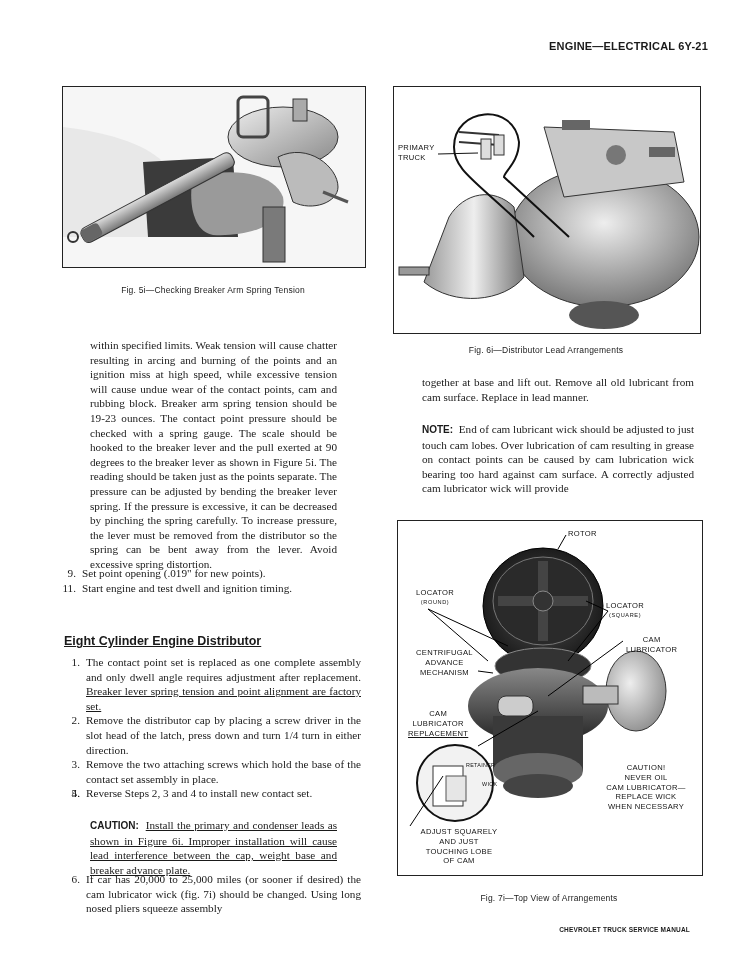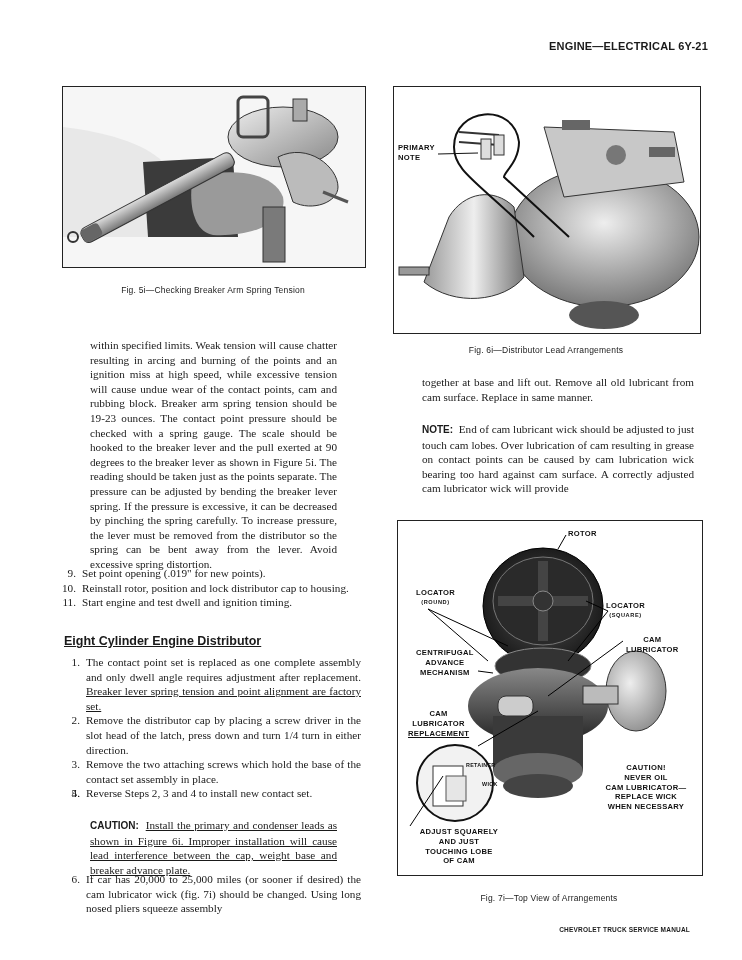--- a/index.html
+++ b/index.html
@@ -14,21 +14,21 @@
     .body-text { position: absolute; font-family: "Liberation Serif", serif; font-size: 11.2px; line-height: 14.6px; text-align: justify; }
     .body-text p { margin: 4px; }
     .list { margin: 0; padding: 0; list-style: none; }
     .list li { position: relative; padding-left: 26px; text-align: justify; }
     .list li .num { position: absolute; left: 0; width: 20px; text-align: right; }
     .u { text-decoration: underline; }
     .lbl-bold { font-family: "Liberation Sans", sans-serif; font-weight: bold; font-size: 10px; }
 
     .section-title { position: absolute; font-family: "Liberation Sans", sans-serif; font-weight: bold; font-size: 12.5px; }
 
-    .callout { position: absolute; font-family: "Liberation Sans", sans-serif; font-weight: bold; font-size: 7.6px; line-height: 9.8px; text-align: center; color: #111; letter-spacing: 0.3px; }
+    .callout { position: absolute; font-family: "Liberation Sans", sans-serif; font-weight: normal; font-size: 7.6px; line-height: 9.8px; text-align: center; color: #111; letter-spacing: 0.3px; }
     .callout .small { font-size: 5.6px; letter-spacing: 0.6px; display: block; }
     svg { display: block; }
   </style>
 </head>
 <body>
 
 <div class="header">ENGINE—ELECTRICAL 6Y-21</div>
 
 <div class="figbox" style="left:62px; top:86px; width:302px; height:180px;">
   <svg width="302" height="180" viewBox="0 0 302 180">
@@ -85,33 +85,32 @@
     <ellipse cx="210" cy="228" rx="35" ry="14" fill="#555"></ellipse>
     <path d="M60,60 C60,20 120,15 125,55 C125,75 110,85 110,90 L175,150" fill="none" stroke="#111" stroke-width="2"></path>
     <path d="M60,60 C60,85 85,95 140,150" fill="none" stroke="#111" stroke-width="2"></path>
     <path d="M65,45 L105,48 M65,55 L105,58" stroke="#333" stroke-width="2"></path>
     <rect x="87" y="52" width="10" height="20" fill="#ddd" stroke="#333"></rect>
     <rect x="100" y="48" width="10" height="20" fill="#ddd" stroke="#333"></rect>
     <line x1="44" y1="67" x2="84" y2="66" stroke="#111" stroke-width="1"></line>
   </svg>
   <div class="callout" style="left:4px; top:56px; text-align:left;">
     <span>PRIMARY</span><br>
-    <span>NOTE</span>
+    <span>TRUCK</span>
   </div>
 </div>
 <div class="caption" style="left:393px; top:345px; width:306px;">Fig. 6i—Distributor Lead Arrangements</div>
 
 <div class="body-text" style="left:86px; top:334px; width:255px;">
   <p>within specified limits. Weak tension will cause chatter resulting in arcing and burning of the points and an ignition miss at high speed, while excessive tension will cause undue wear of the contact points, cam and rubbing block. Breaker arm spring tension should be 19-23 ounces. The contact point pressure should be checked with a spring gauge. The scale should be hooked to the breaker lever and the pull exerted at 90 degrees to the breaker lever as shown in Figure 5i. The reading should be taken just as the points separate. The pressure can be adjusted by bending the breaker lever spring. If the pressure is excessive, it can be decreased by pinching the spring carefully. To increase pressure, the lever must be removed from the distributor so the spring can be bent away from the lever. Avoid excessive spring distortion.</p>
 </div>
 
 <div class="body-text" style="left:56px; top:566px; width:305px;">
   <ul class="list">
     <li><span class="num">9.</span><span>Set point opening (.019" for new points).</span></li>
-    <li><span class="num">10.</span><span>Reinstall rotor, position and lock distributor cap to housing.</span></li>
     <li><span class="num">11.</span><span>Start engine and test dwell and ignition timing.</span></li>
   </ul>
 </div>
 
 <div class="section-title" style="left:64px; top:634px;text-decoration:underline;">Eight Cylinder Engine Distributor</div>
 
 <div class="body-text" style="left:60px; top:655px; width:301px;">
   <ul class="list">
     <li><span class="num">1.</span><span>The contact point set is replaced as one complete assembly and only dwell angle requires adjustment after replacement.</span> <span class="u">Breaker lever spring tension and point alignment are factory set.</span></li>
     <li><span class="num">2.</span><span>Remove the distributor cap by placing a screw driver in the slot head of the latch, press down and turn 1/4 turn in either direction.</span></li>
@@ -125,21 +124,21 @@
   <p><span class="lbl-bold">CAUTION:</span>&nbsp; <span class="u">Install the primary and condenser leads as shown in Figure 6i. Improper installation will cause lead interference between the cap, weight base and breaker advance plate.</span></p>
 </div>
 
 <div class="body-text" style="left:60px; top:872px; width:301px;">
   <ul class="list">
     <li><span class="num">6.</span><span>If car has 20,000 to 25,000 miles (or sooner if desired) the cam lubricator wick (fig. 7i) should be changed. Using long nosed pliers squeeze assembly</span></li>
   </ul>
 </div>
 
 <div class="body-text" style="left:418px; top:371px; width:280px;">
-  <p>together at base and lift out. Remove all old lubricant from cam surface. Replace in same manner.</p>
+  <p>together at base and lift out. Remove all old lubricant from cam surface. Replace in lead manner.</p>
 </div>
 <div class="body-text" style="left:418px; top:418px; width:280px;">
   <p><span class="lbl-bold">NOTE:</span>&nbsp; <span>End of cam lubricant wick should be adjusted to just touch cam lobes. Over lubrication of cam resulting in grease on contact points can be caused by cam lubrication wick bearing too hard against cam surface. A correctly adjusted cam lubricator wick will provide</span></p>
 </div>
 
 <div class="figbox" style="left:397px; top:520px; width:304px; height:354px;">
   <svg width="304" height="354" viewBox="0 0 304 354">
     <defs>
       <radialGradient id="r2" cx="0.5" cy="0.5" r="0.6">
           <stop offset="0" stop-color="#555"></stop>

